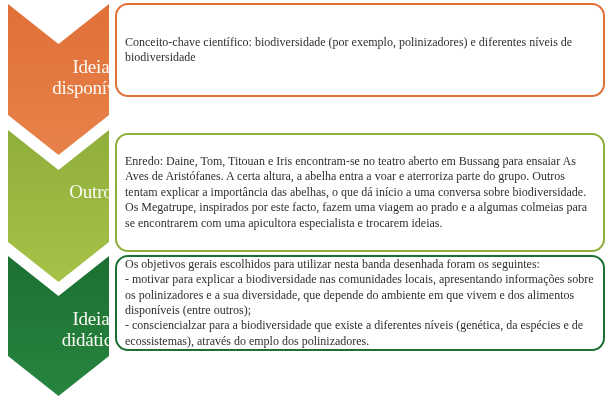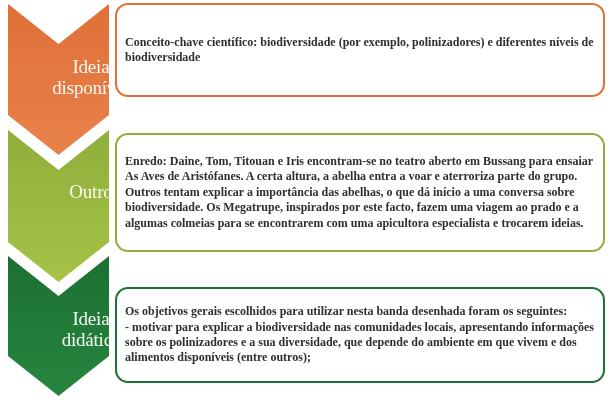--- a/index.html
+++ b/index.html
@@ -22,24 +22,24 @@
   .textbox{
     position:absolute;left:115px;width:490px;
     box-sizing:border-box;
     background:#fff;
     border-radius:13px;
     display:flex;flex-direction:column;justify-content:center;
     padding:5px 9px 5px 8px;
     color:var(--body-color,#2f2f2f);
     font-size:12px;line-height:15.4px;
   }
-  .textbox p{margin:0;font-weight:bold;}
+  .textbox p{margin:0;}
   .box-cientificas{top:3px;height:94px;border:2.5px solid var(--orange);}
   .box-dramaticos{top:133px;height:119px;border:2.5px solid var(--olive);}
-  .box-didaticas{top:255px;height:96px;border:2.5px solid var(--green);margin-top:32px;}
+  .box-didaticas{top:255px;height:96px;border:2.5px solid var(--green);}
   .poly-cientificas{fill:url(#grad-orange);}
   .poly-dramaticos{fill:url(#grad-olive);}
   .poly-didaticas{fill:url(#grad-green);}
   #stop-orange-a{stop-color:var(--orange);}
   #stop-orange-b{stop-color:var(--orange-light);}
   #stop-olive-a{stop-color:var(--olive);}
   #stop-olive-b{stop-color:var(--olive-light);}
   #stop-green-a{stop-color:var(--green);}
   #stop-green-b{stop-color:var(--green-light);}
 </style>
@@ -86,15 +86,16 @@
     <p>Conceito-chave científico: biodiversidade (por exemplo, polinizadores) e diferentes níveis de biodiversidade</p>
   </div>
 
   <div class="textbox box-dramaticos">
     <p>Enredo: Daine, Tom, Titouan e Iris encontram-se no teatro aberto em Bussang para ensaiar As Aves de Aristófanes. A certa altura, a abelha entra a voar e aterroriza parte do grupo. Outros tentam explicar a importância das abelhas, o que dá início a uma conversa sobre biodiversidade. Os Megatrupe, inspirados por este facto, fazem uma viagem ao prado e a algumas colmeias para se encontrarem com uma apicultora especialista e trocarem ideias.</p>
   </div>
 
   <div class="textbox box-didaticas">
     <p>Os objetivos gerais escolhidos para utilizar nesta banda desenhada foram os seguintes:</p>
     <p>- motivar para explicar a biodiversidade nas comunidades locais, apresentando informações sobre os polinizadores e a sua diversidade, que depende do ambiente em que vivem e dos alimentos disponíveis (entre outros);</p>
+    <p>- consciencialzar para a biodiversidade que existe a diferentes níveis (genética, da espécies e de ecossistemas), através do emplo dos polinizadores.</p>
   </div>
 
 </div>
 
 </body></html>

